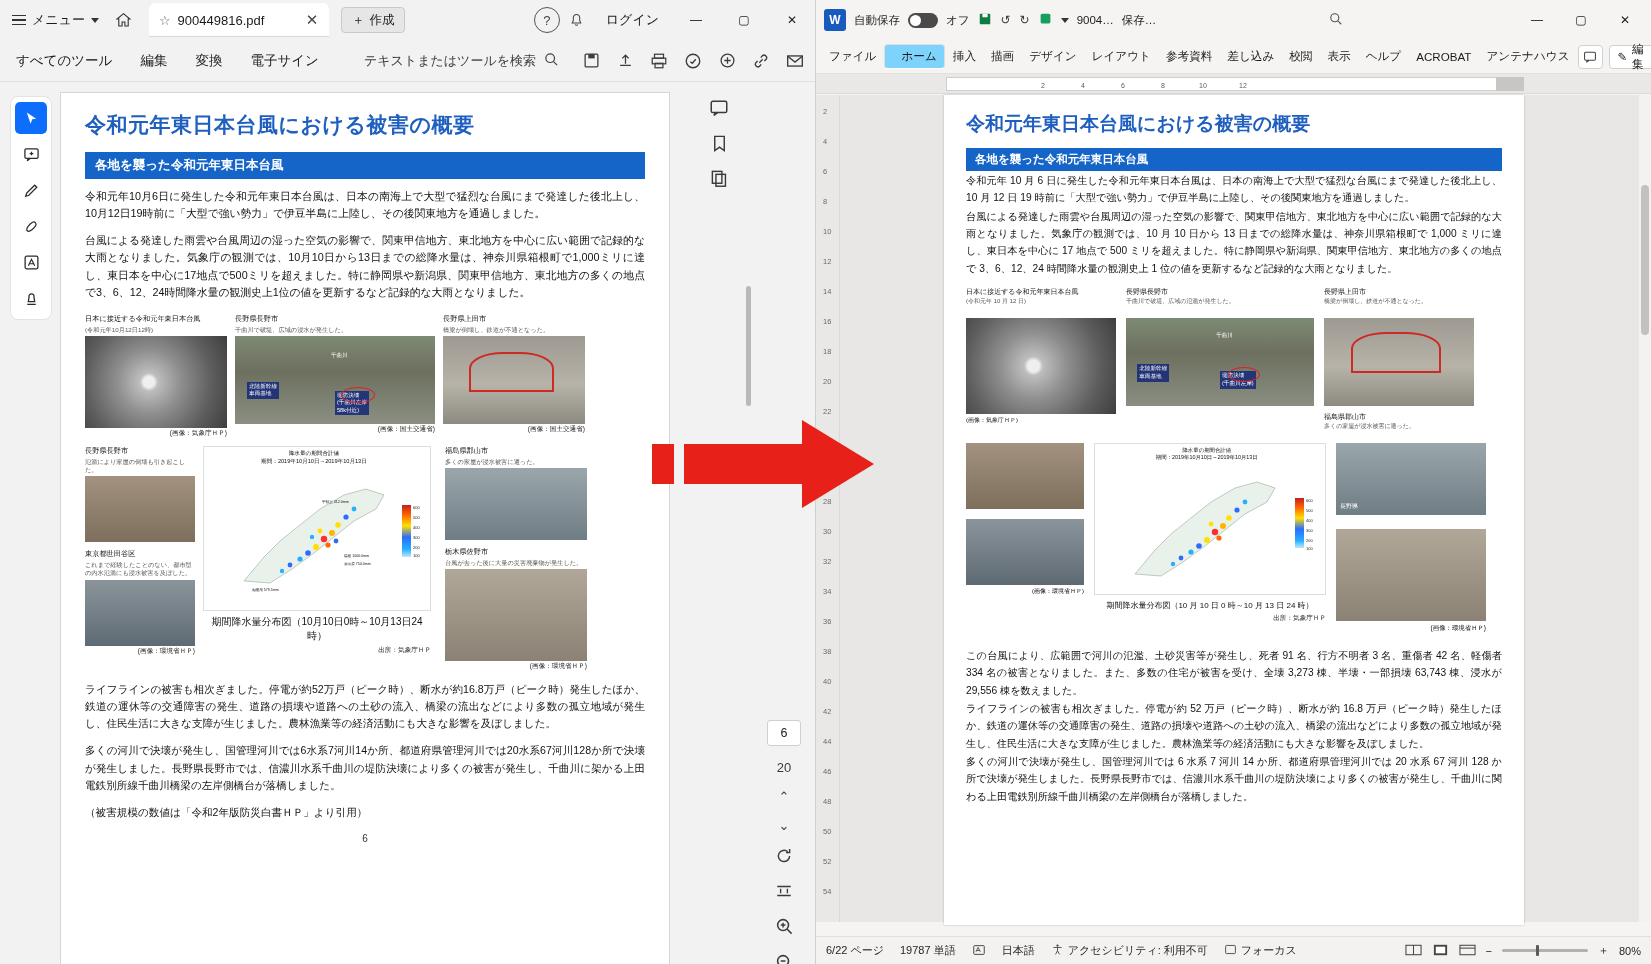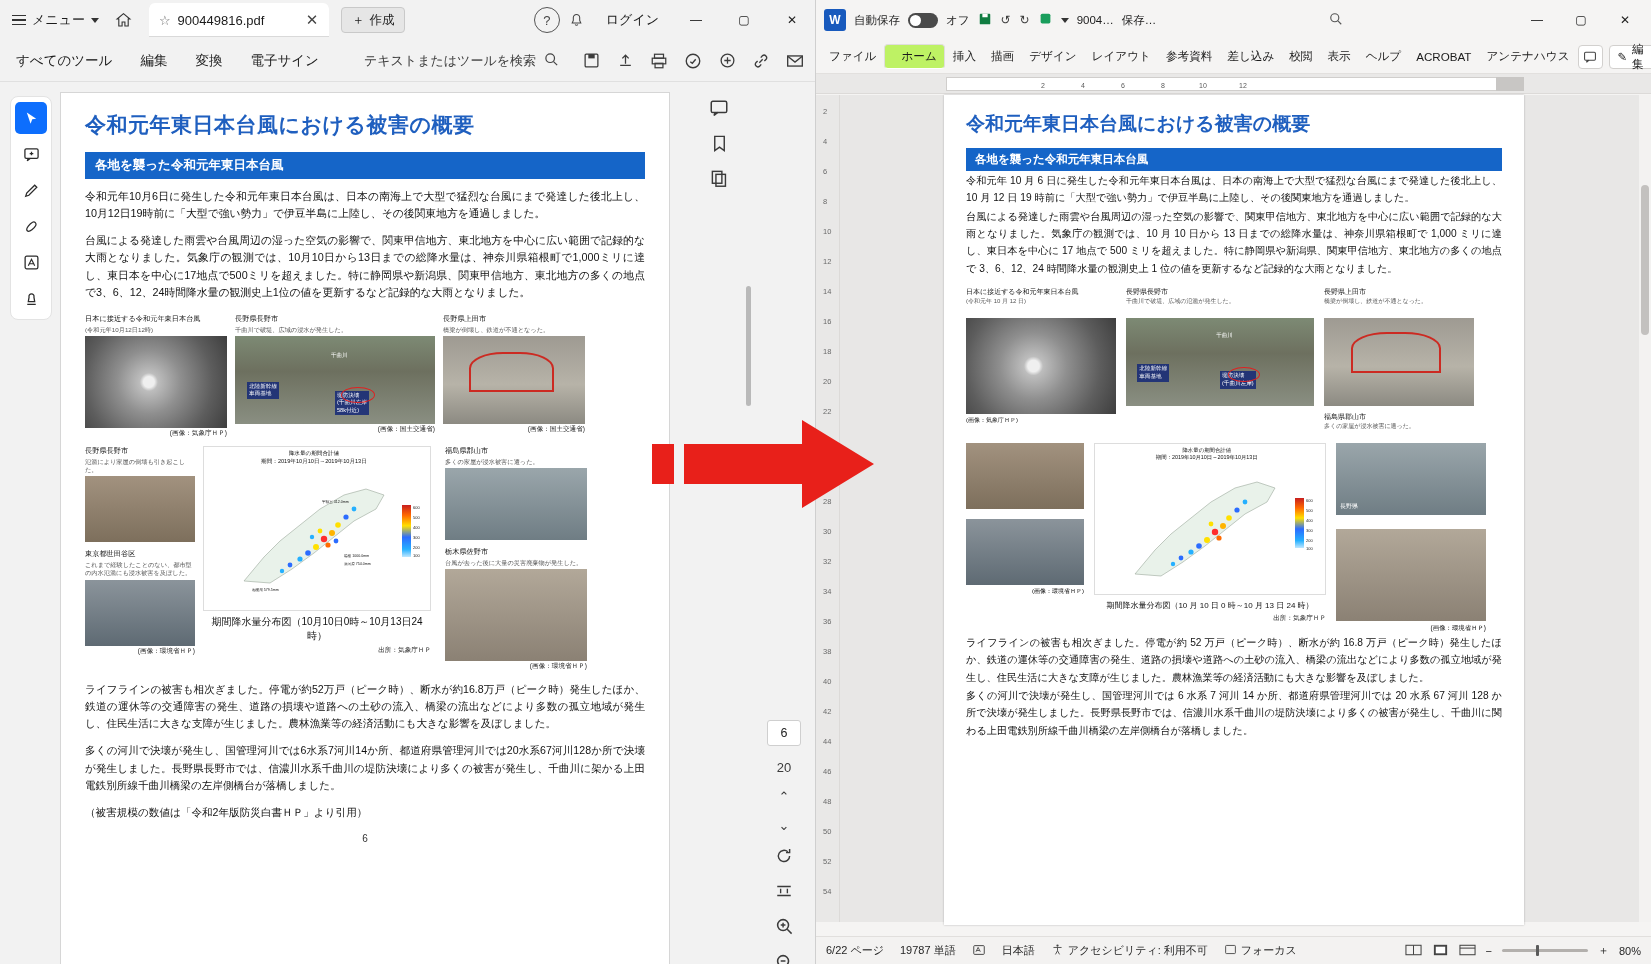--- a/index.html
+++ b/index.html
@@ -72,21 +72,21 @@
   .w-toggle { width:30px;height:15px;border-radius:8px;background:#4a4a4a;position:relative; }
   .w-toggle i { position:absolute;left:2px;top:2px;width:11px;height:11px;border-radius:50%;background:#fff; }
   .w-qa { display:flex; align-items:center; gap:9px; color:#3b3b3b; font-size:12px; }
   .w-docname { font-size:11.5px; color:#1b1b1b; }
   .w-searchwrap { flex:1; display:flex; justify-content:center; }
   .w-search { width:300px; height:24px; border-radius:4px; display:flex; align-items:center; justify-content:center; color:#555; font-size:12px; }
   .w-winbtn { width:44px;height:40px;display:flex;align-items:center;justify-content:center;font-size:12px;color:#1b1b1b; }
 
   .w-ribbon { height:34px; display:flex; align-items:center; gap:1px; padding:0 6px; background:#f5f4f3; border-bottom:1px solid #e2e0de; }
   .w-tab { font-size:11.6px; color:#1b1b1b; padding:4px 7px; border-radius:4px; white-space:nowrap; }
-  .w-tab.active { background:#bef264; border:1px solid #e0dedc; border-bottom-color:#fff;padding-left:16px; }
+  .w-tab.active { background:#7dd3fc; border:1px solid #e0dedc; border-bottom-color:#fff;padding-left:16px; }
   .w-ribbon-right { margin-left:auto; display:flex; align-items:center; gap:6px; }
   .w-comment { width:30px;height:24px;border:1px solid #d2d0ce;border-radius:4px;display:flex;align-items:center;justify-content:center;font-size:12px;color:#444;background:#fff; }
   .w-edit { height:24px;border:1px solid #d2d0ce;border-radius:4px;display:flex;align-items:center;gap:5px;padding:0 7px;font-size:11.5px;color:#1b1b1b;background:#fff; }
 
   .w-rulerbar { position:relative; height:20px; background:#e9e8e7; border-bottom:1px solid #dcdad8; }
   .w-ruler { position:absolute; left:130px; top:3px; width:560px; height:14px; background:#ffffff; border:1px solid #d0cecc; }
   .w-ruler .tick { position:absolute; top:4px; font-size:7px; color:#5a5a5a; }
   .w-gray { position:absolute; top:3px; height:14px; background:#c8c6c4; }
 
   .w-canvas { position:absolute; top:95px; left:0; right:0; bottom:42px; background:#e8e7e6; }
@@ -622,20 +622,21 @@
           </div>
           <div style="width:150px">
             <div style="height:72px;background:linear-gradient(#9aa6ab,#6f7d84);position:relative">
               <div style="position:absolute;left:4px;bottom:4px;color:#fff;font-size:6px;">長野県</div>
             </div>
             <div style="height:92px;margin-top:14px;background:linear-gradient(#b2a899,#8b8174)"></div>
             <div style="font-size:6.4px;margin-top:3px;text-align:right">(画像：環境省ＨＰ)</div>
           </div>
         </div>
 
+        <div class="w-p" style="margin-top:14px">この台風により、広範囲で河川の氾濫、土砂災害等が発生し、死者 91 名、行方不明者 3 名、重傷者 42 名、軽傷者 334 名の被害となりました。また、多数の住宅が被害を受け、全壊 3,273 棟、半壊・一部損壊 63,743 棟、浸水が 29,556 棟を数えました。</div>
         <div class="w-p">ライフラインの被害も相次ぎました。停電が約 52 万戸（ピーク時）、断水が約 16.8 万戸（ピーク時）発生したほか、鉄道の運休等の交通障害の発生、道路の損壊や道路への土砂の流入、橋梁の流出などにより多数の孤立地域が発生し、住民生活に大きな支障が生じました。農林漁業等の経済活動にも大きな影響を及ぼしました。</div>
         <div class="w-p">多くの河川で決壊が発生し、国管理河川では 6 水系 7 河川 14 か所、都道府県管理河川では 20 水系 67 河川 128 か所で決壊が発生しました。長野県長野市では、信濃川水系千曲川の堤防決壊により多くの被害が発生し、千曲川に関わる上田電鉄別所線千曲川橋梁の左岸側橋台が落橋しました。</div>
       </div>
 
       <div class="w-scroll">
           <div class="thumb"></div>
         </div>
     </div>
 
     <div class="w-status">

